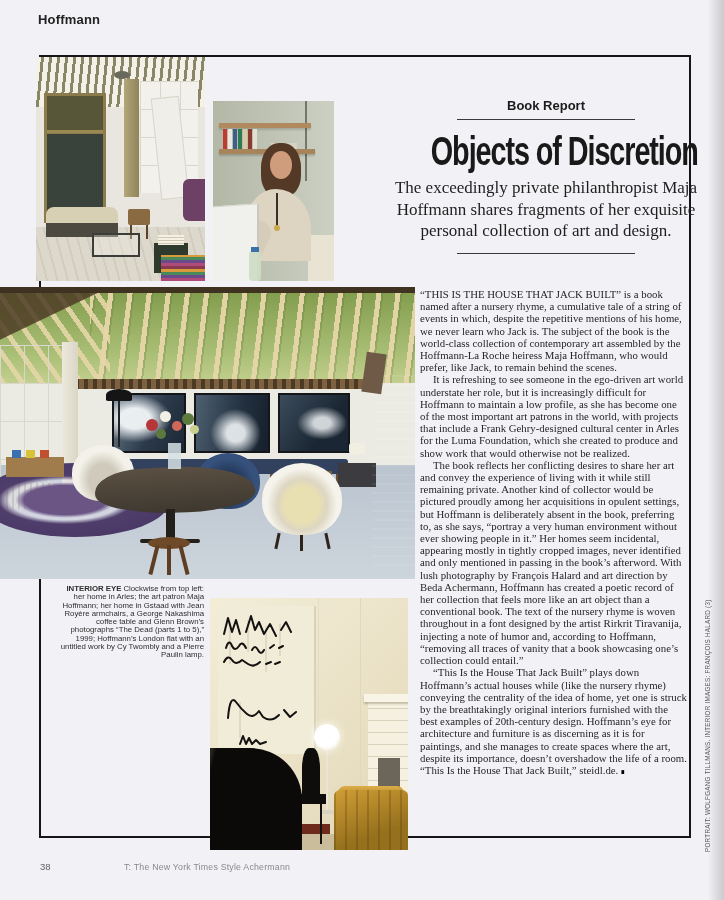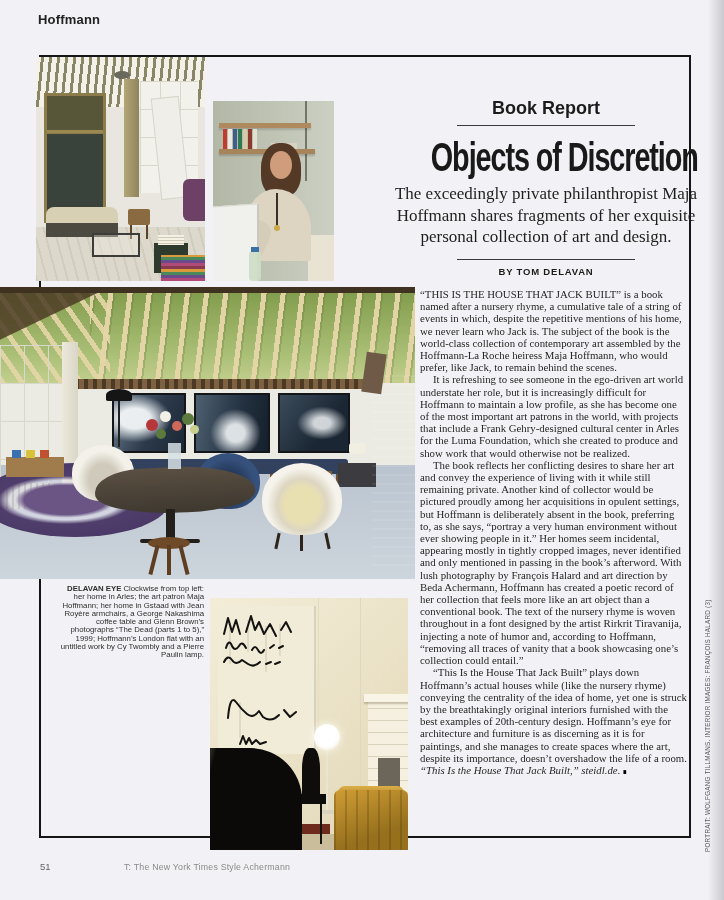--- a/index.html
+++ b/index.html
@@ -7,34 +7,34 @@
   .page{position:relative;width:724px;height:900px;background:#f2f1f5;overflow:hidden;}
   .page::after{content:"";position:absolute;right:0;top:0;width:16px;height:100%;
     background:linear-gradient(to right,rgba(60,60,70,0),rgba(60,60,70,.22));pointer-events:none;z-index:50;}
   .lookout{position:absolute;left:38px;top:12px;font-size:13px;font-weight:700;color:#222;letter-spacing:.2px;}
   .frame{position:absolute;left:39px;top:55px;width:652px;height:783px;border:2px solid #161616;box-sizing:border-box;z-index:1;}
   .photo{position:absolute;overflow:hidden;z-index:2;}
   .ph-el{position:absolute;}
 
   
   .header{position:absolute;left:386px;top:98px;width:320px;text-align:center;z-index:3;}
-  .kicker{font-size:18px;font-weight:700;color:#1b1b1b;}
+  .kicker{font-size:13px;font-weight:700;color:#1b1b1b;}
   .rule{width:178px;height:1px;background:#3a3a3a;margin:6px auto 0;}
   .headline{font-family:"Liberation Sans",sans-serif;font-weight:700;font-size:40px;color:#191919;
     letter-spacing:-1.5px;transform:scaleX(.72);transform-origin:50% 0;white-space:nowrap;margin-top:9px;line-height:44px;}
   .deck{font-family:"Liberation Serif",serif;font-size:17px;line-height:21.5px;color:#1e1e1e;margin:4px auto 11px;width:310px;}
   .rule2{width:178px;height:1px;background:#3a3a3a;margin:10px auto 6px;}
   .byline{font-size:9.5px;font-weight:700;letter-spacing:.8px;color:#1b1b1b;}
 
   
   .bodycol{position:absolute;left:420px;top:288px;width:268px;z-index:3;
     font-family:"Liberation Serif",serif;font-size:10.8px;line-height:12.2px;color:#262626;}
   .bodycol p{margin:0;text-indent:13px;}
   .bodycol p.first{text-indent:0;}
-  .closing-italic{font-style:italic;}
+  .closing-italic{}
   .end-mark{font-style:normal;font-size:8px;color:#000;margin-left:2px;}
 
   
   .caption{position:absolute;left:56px;top:585px;width:148px;z-index:3;text-align:right;
     font-size:7.8px;line-height:8.3px;color:#2e2e2e;}
   .cap-lead{font-weight:700;margin-right:2px;}
 
   
   .credit{position:absolute;left:704px;top:852px;transform:rotate(-90deg);transform-origin:0 0;
     white-space:nowrap;font-size:6.3px;letter-spacing:.25px;color:#5a5a5a;z-index:4;}
@@ -321,32 +321,31 @@
     <div class="ph-el p4-sofaridge"></div>
     <div class="ph-el p4-sofa"></div>
   </div>
 
   <div class="header">
     <div class="kicker">Book Report</div>
     <div class="rule"></div>
     <div class="headline">Objects of Discretion</div>
     <div class="deck">The exceedingly private philanthropist Maja Hoffmann shares fragments of her exquisite personal collection of art and design.</div>
     <div class="rule2"></div>
-    <div class="byline">BY TOM DELAVAN</div>
   </div>
 
   <div class="bodycol">
     <p class="first">“THIS IS THE HOUSE THAT JACK BUILT” is a book named after a nursery rhyme, a cumulative tale of a string of events in which, despite the repetitive mentions of his home, we never learn who Jack is. The subject of the book is the world-class collection of contemporary art assembled by the Hoffmann-La Roche heiress Maja Hoffmann, who would prefer, like Jack, to remain behind the scenes.</p>
     <p>It is refreshing to see someone in the ego-driven art world understate her role, but it is increasingly difficult for Hoffmann to maintain a low profile, as she has become one of the most important art patrons in the world, with projects that include a Frank Gehry-designed cultural center in Arles for the Luma Foundation, which she created to produce and show work that would otherwise not be realized.</p>
     <p>The book reflects her conflicting desires to share her art and convey the experience of living with it while still remaining private. Another kind of collector would be pictured proudly among her acquisitions in opulent settings, but Hoffmann is deliberately absent in the book, preferring to, as she says, “portray a very human environment without ever showing people in it.” Her homes seem incidental, appearing mostly in tightly cropped images, never identified and only mentioned in passing in the book’s afterword. With lush photography by François Halard and art direction by Beda Achermann, Hoffmann has created a poetic record of her collection that feels more like an art object than a conventional book. The text of the nursery rhyme is woven throughout in a font designed by the artist Rirkrit Tiravanija, injecting a note of humor and, according to Hoffmann, “removing all traces of vanity that a book showcasing one’s collection could entail.”</p>
     <p><span>“This Is the House That Jack Built” plays down Hoffmann’s actual houses while (like the nursery rhyme) conveying the centrality of the idea of home, yet one is struck by the breathtakingly original interiors furnished with the best examples of 20th-century design. Hoffmann’s eye for architecture and furniture is as discerning as it is for paintings, and she manages to create spaces where the art, despite its importance, doesn’t overshadow the life of a room. </span><span class="closing-italic">“This Is the House That Jack Built,” steidl.de.</span><span class="end-mark">∎</span></p>
   </div>
 
   <div class="caption">
-    <span class="cap-lead">DELAVAN EYE</span><span>Clockwise from top left: her home in Arles; the art patron Maja Hoffmann; her home in Gstaad with Jean Royère armchairs, a George Nakashima coffee table and Glenn Brown’s photographs “The Dead (parts 1 to 5),” 1999; Hoffmann’s London flat with an untitled work by Cy Twombly and a Pierre Paulin lamp.</span>
+    <span class="cap-lead">INTERIOR EYE</span><span>Clockwise from top left: her home in Arles; the art patron Maja Hoffmann; her home in Gstaad with Jean Royère armchairs, a George Nakashima coffee table and Glenn Brown’s photographs “The Dead (parts 1 to 5),” 1999; Hoffmann’s London flat with an untitled work by Cy Twombly and a Pierre Paulin lamp.</span>
   </div>
 
   <div class="credit">PORTRAIT: WOLFGANG TILLMANS. INTERIOR IMAGES: FRANÇOIS HALARD (3)</div>
 
-  <div class="pagenum">51</div>
+  <div class="pagenum">38</div>
   <div class="magname">T: The New York Times Style Achermann</div>
 
 </div>
 
 </body></html>

